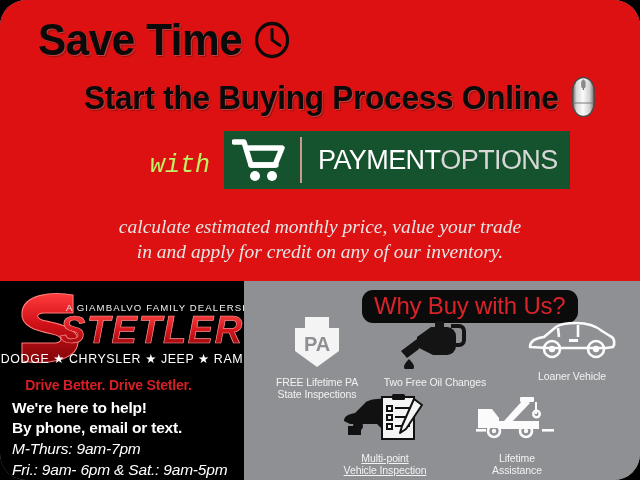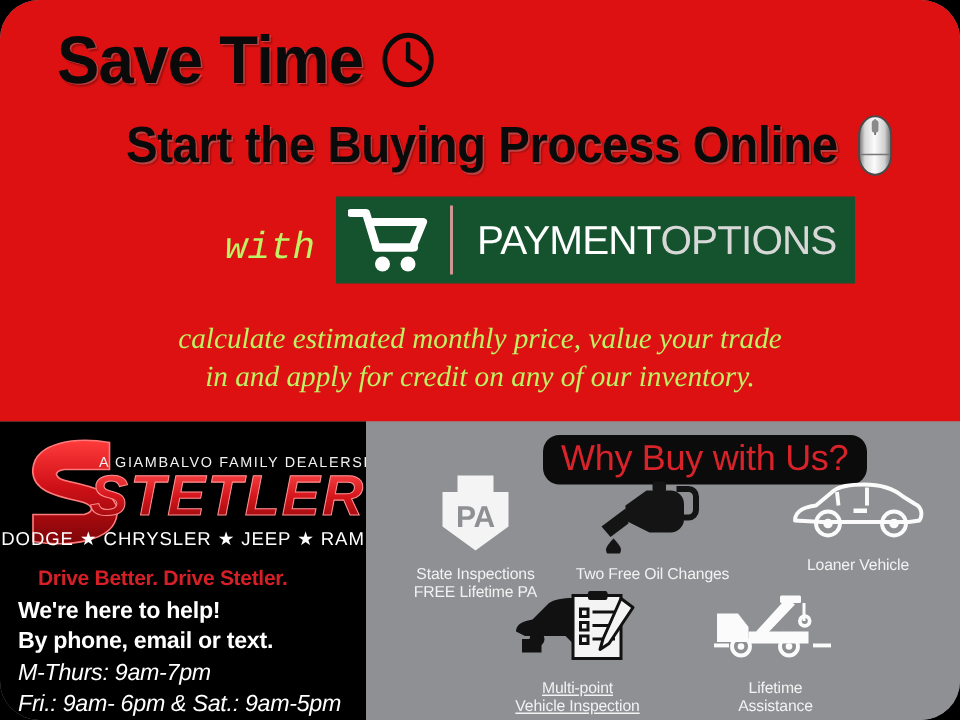--- a/index.html
+++ b/index.html
@@ -60,21 +60,21 @@
     display:flex;align-items:baseline;
   }
   .po-payment{color:#ffffff;}
   .po-options{color:#d8d8d8;}
 
   .tagline{
     position:absolute;left:0;top:214px;width:640px;
     text-align:center;
     font-family:"Liberation Serif",serif;
     font-style:italic;font-size:19.5px;line-height:25px;
-    color:#bef264;
+    color:#e5e5e5;
   }
   .tagline .l2{display:block;}
 
   
   .black-panel{
     position:absolute;left:0;top:281px;width:244px;height:199px;
     background:#000;
   }
   .dealer-logo{
     position:absolute;left:0;top:0;width:244px;height:108px;
@@ -234,22 +234,22 @@
 
     <div class="why-pill">Why Buy with Us?</div>
 
     <div class="feat f-pa">
       <span class="ico">
         <svg viewBox="0 0 56 54" width="56" height="54" aria-hidden="true">
           <path d="M16 2 H40 L40 13 H50 L50 36 L28 52 L6 36 L6 13 H16 Z" fill="#f4f4f4"></path>
           <text x="28" y="36" text-anchor="middle" font-family="Liberation Sans, sans-serif" font-size="20" font-weight="bold" fill="#8e9093">PA</text>
         </svg>
       </span>
+      <span class="lbl">FREE Lifetime PA</span>
       <span class="lbl">State Inspections</span>
-      <span class="lbl">FREE Lifetime PA</span>
     </div>
 
     <div class="feat f-oil">
       <span class="ico">
         <svg viewBox="0 0 76 52" width="76" height="52" aria-hidden="true">
           <g fill="#141414">
             <path d="M34 10 h16 a9 9 0 0 1 9 9 v10 a9 9 0 0 1 -9 9 h-14
                      l-16 -8 0 -10 z"></path>
             <path d="M20 22 L4 34 L10 41 L22 32 Z"></path>
             <rect x="38" y="4" width="9" height="7" rx="1.6"></rect>

